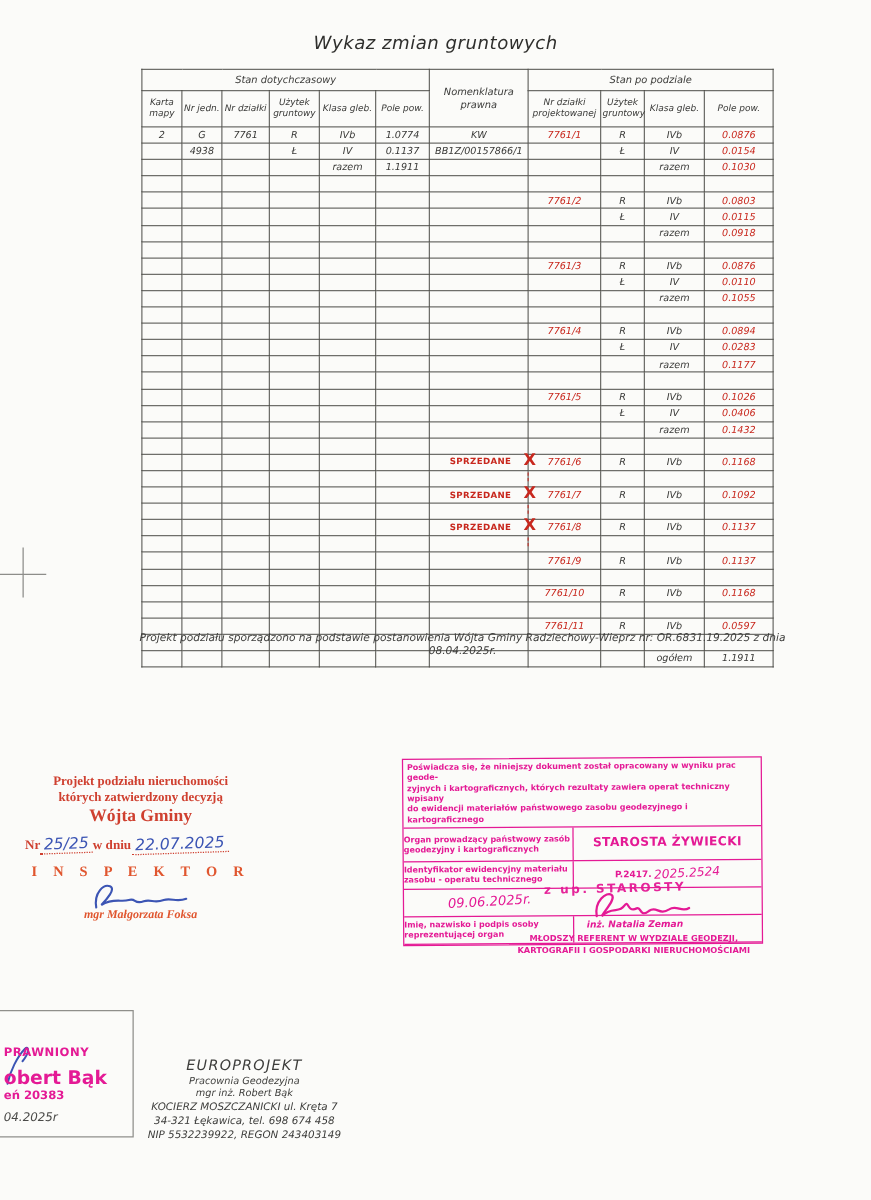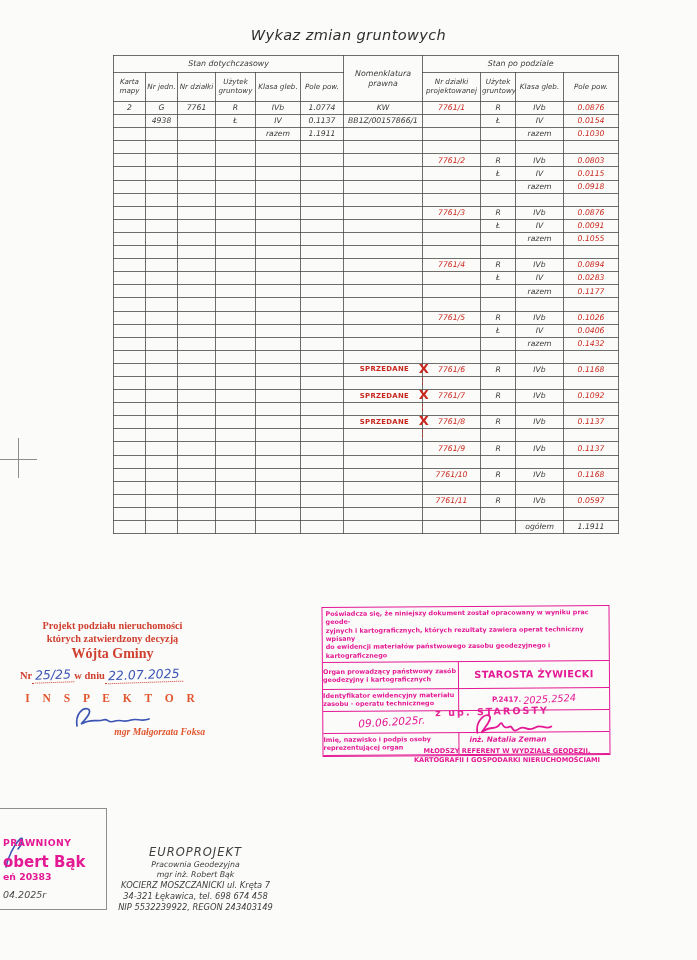--- a/index.html
+++ b/index.html
@@ -43,21 +43,21 @@
   .ap-l3{font-size:14px;font-weight:bold;text-align:center;}
   .ap-nr{margin-top:5px;font-size:10.5px;font-weight:bold;display:flex;align-items:baseline;
     white-space:nowrap;}
   .hand{font-family:"DejaVu Sans",sans-serif;font-style:italic;color:var(--blue,#3c55b4);
     font-weight:normal;}
   .ap-nr .hand{font-size:12.5px;border-bottom:1px dotted var(--stamp-red,#cf4030);
     padding:0 3px;transform:rotate(-2deg);}
   .inspektor{margin-top:9px;text-align:center;letter-spacing:5px;font-size:11.5px;
     font-weight:bold;color:var(--stamp-orange,#e0562f);}
   .ap-sig{display:block;margin:0 auto;}
-  .ap-mgr{text-align:right;font-style:italic;font-weight:bold;font-size:9.6px;
+  .ap-mgr{text-align:center;font-style:italic;font-weight:bold;font-size:9.6px;
     color:var(--stamp-orange,#e0562f);margin-top:-4px;}
 
   
   .cert{position:absolute;left:322px;top:606px;width:286px;border:1.5px solid var(--pink,#e41a95);
     color:var(--pink,#e41a95);transform:rotate(-.4deg);font-weight:bold;}
   .cert-top{border-bottom:1.5px solid var(--pink,#e41a95);padding:2px 3px;
     font-size:6.4px;line-height:1.3;}
   .cert-row{display:grid;grid-template-columns:136px 1fr;border-bottom:1.5px solid var(--pink,#e41a95);}
   .cert-row:last-child{border-bottom:none;}
   .cert-label{border-right:1.5px solid var(--pink,#e41a95);padding:2px 0;
@@ -254,21 +254,21 @@
           <td></td>
           <td></td>
           <td></td>
           <td></td>
           <td></td>
           <td></td>
           <td><span></span></td>
           <td></td>
           <td>Ł</td>
           <td>IV</td>
-          <td class="red">0.0091</td>
+          <td class="red">0.0110</td>
         </tr>
         <tr>
           <td></td>
           <td></td>
           <td></td>
           <td></td>
           <td></td>
           <td></td>
           <td><span></span></td>
           <td></td>
@@ -558,20 +558,21 @@
           <td></td>
           <td><span></span></td>
           <td></td>
           <td></td>
           <td>ogółem</td>
           <td>1.1911</td>
         </tr>
       </tbody>
   </table>
 
+  <div class="footnote">Projekt podziału sporządzono na podstawie postanowienia Wójta Gminy Radziechowy-Wieprz nr: OR.6831.19.2025 z dnia 08.04.2025r.</div>
 
   <div class="cropmark">
     <div class="h"></div>
     <div class="v"></div>
   </div>
 
   <div class="approval">
     <div class="ap-l1">Projekt podziału nieruchomości</div>
     <div class="ap-l1">których zatwierdzony decyzją</div>
     <div class="ap-l3">Wójta Gminy</div>

